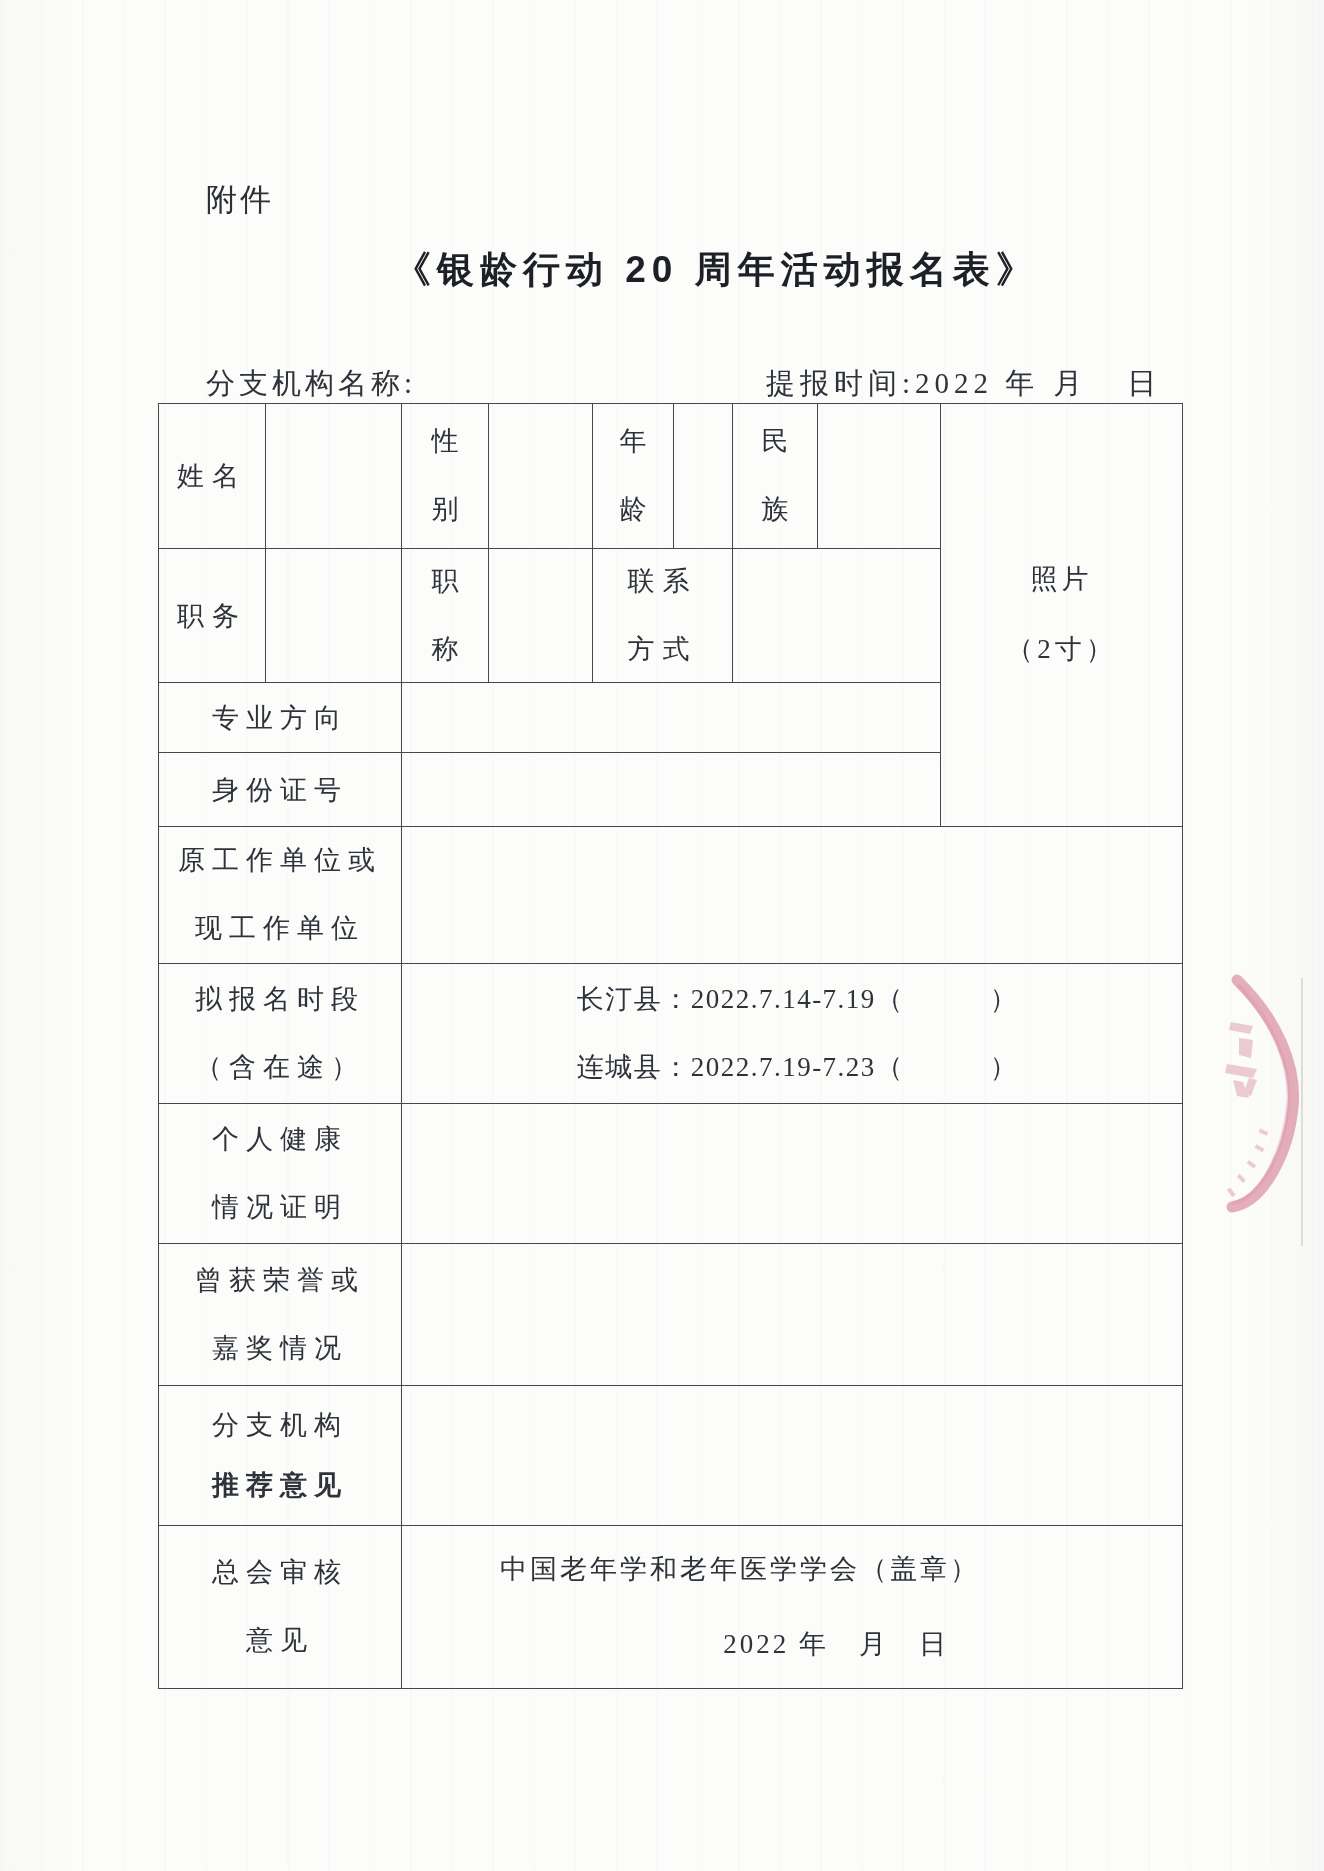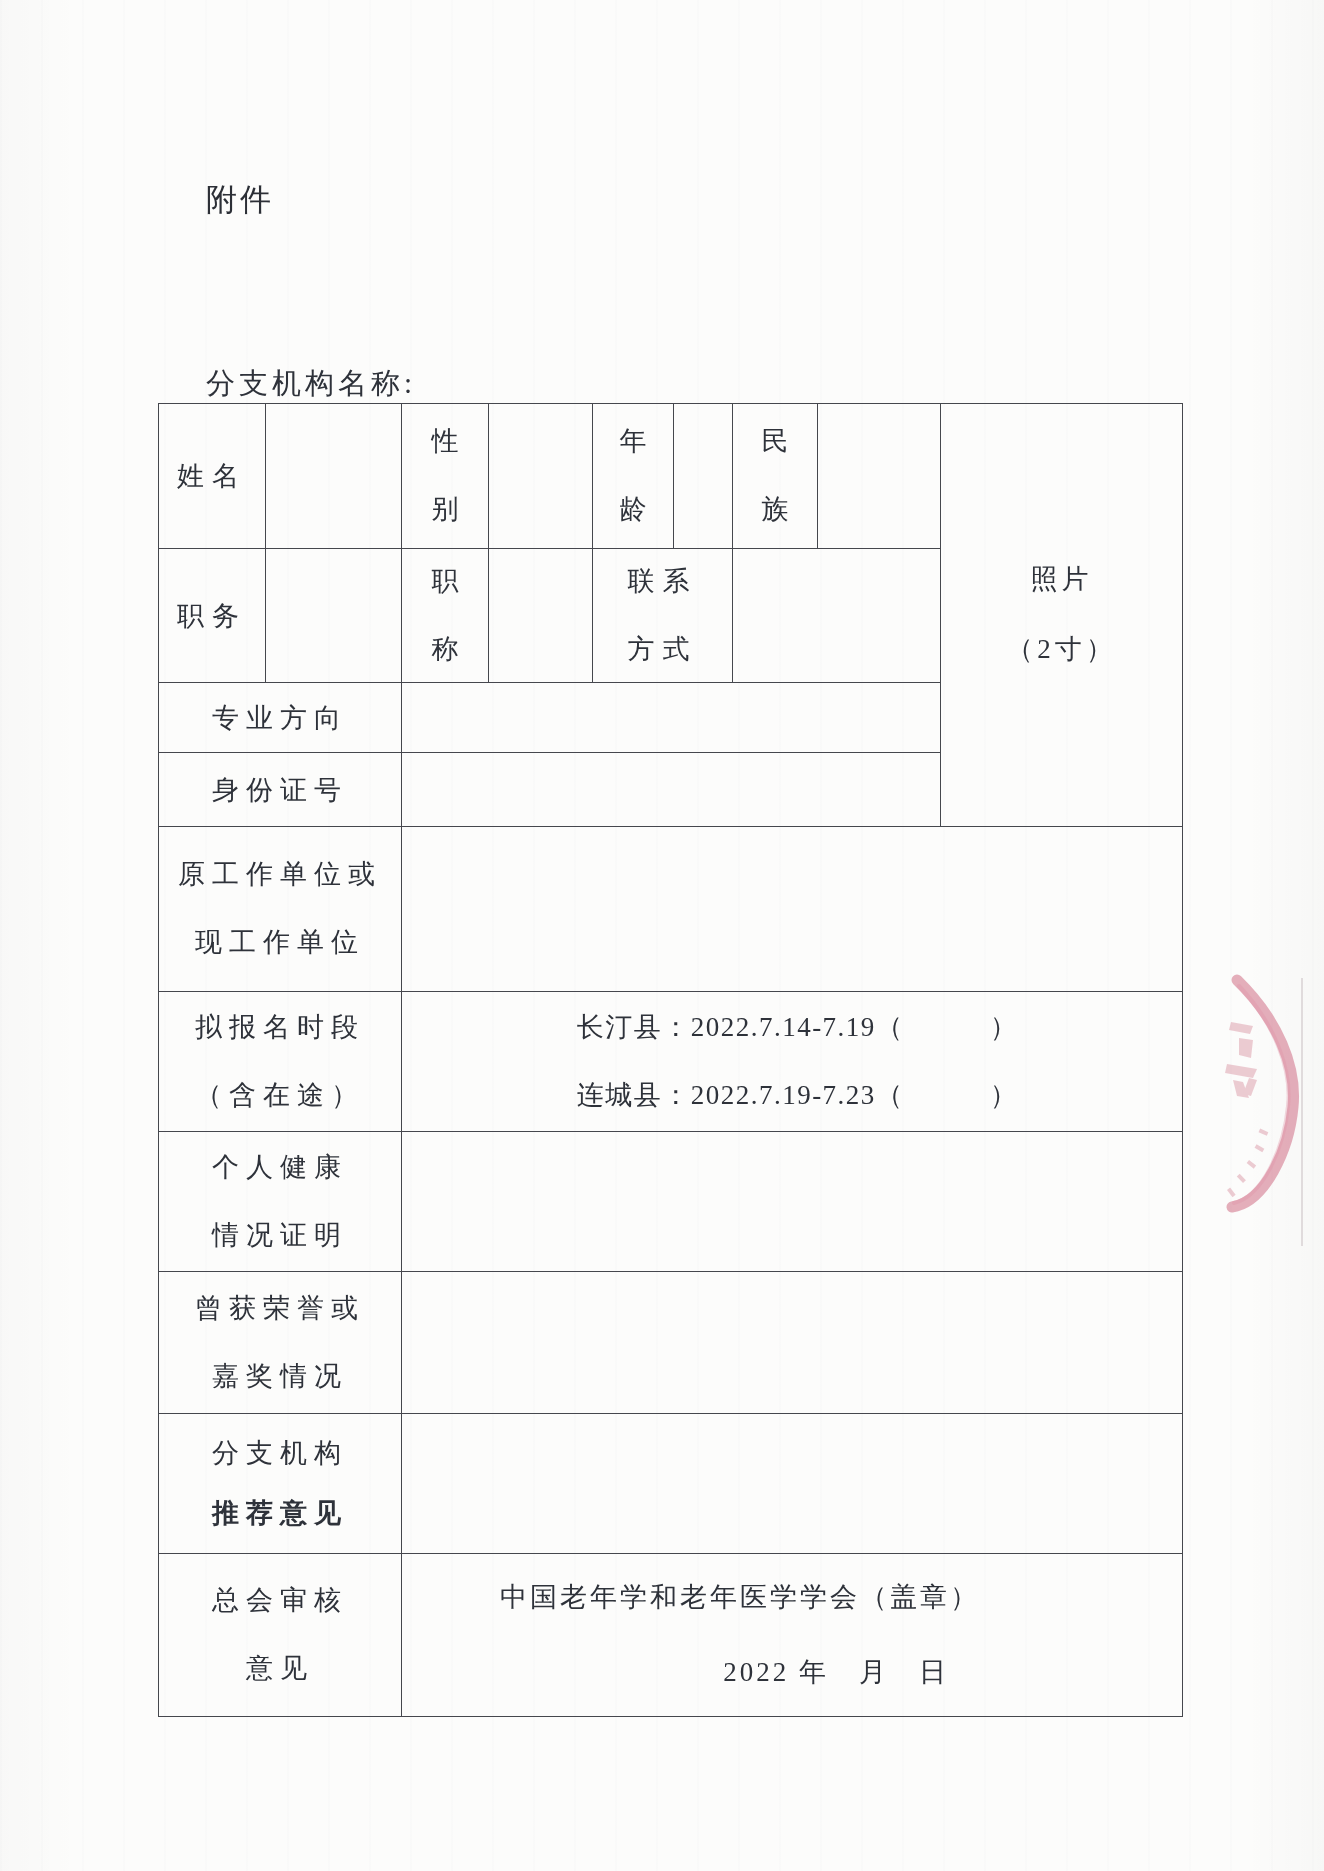--- a/index.html
+++ b/index.html
@@ -60,23 +60,25 @@
   .stamp{position:absolute;left:1203px;top:952px;pointer-events:none;}
   .scan-edge{position:absolute;left:1301px;top:978px;width:2px;height:268px;background:rgba(160,145,150,0.28);}
 </style>
 </head>
 <body>
 
 <div class="page">
 
   <div class="attachment">附件</div>
 
+  <div class="title">《银龄行动 20 周年活动报名表》</div>
 
   <div class="meta-line">
     <span class="branch-label">分支机构名称:</span>
+    <span class="submit-line"><span>提报时间:2022 年</span><span class="m">月</span><span class="d">日</span></span>
   </div>
 
   <table class="reg">
     <colgroup>
       <col style="width:107px">
         <col style="width:136px">
         <col style="width:87px">
       <col style="width:104px">
         <col style="width:81px">
         <col style="width:59px">
@@ -135,21 +137,21 @@
         <td colspan="2"></td>
       </tr>
       <tr style="height:70px">
         <td colspan="2" class="lbl-sp">专业方向</td>
         <td colspan="6"></td>
       </tr>
       <tr style="height:74px">
         <td colspan="2" class="lbl-sp">身份证号</td>
         <td colspan="6"></td>
       </tr>
-      <tr style="height:165px">
+      <tr style="height:137px">
         <td colspan="2">
           <div class="stack sp">
             <span>原工作单位或</span>
             <span>现工作单位</span>
           </div>
         </td>
         <td colspan="7"></td>
       </tr>
       <tr style="height:140px">
         <td colspan="2">

